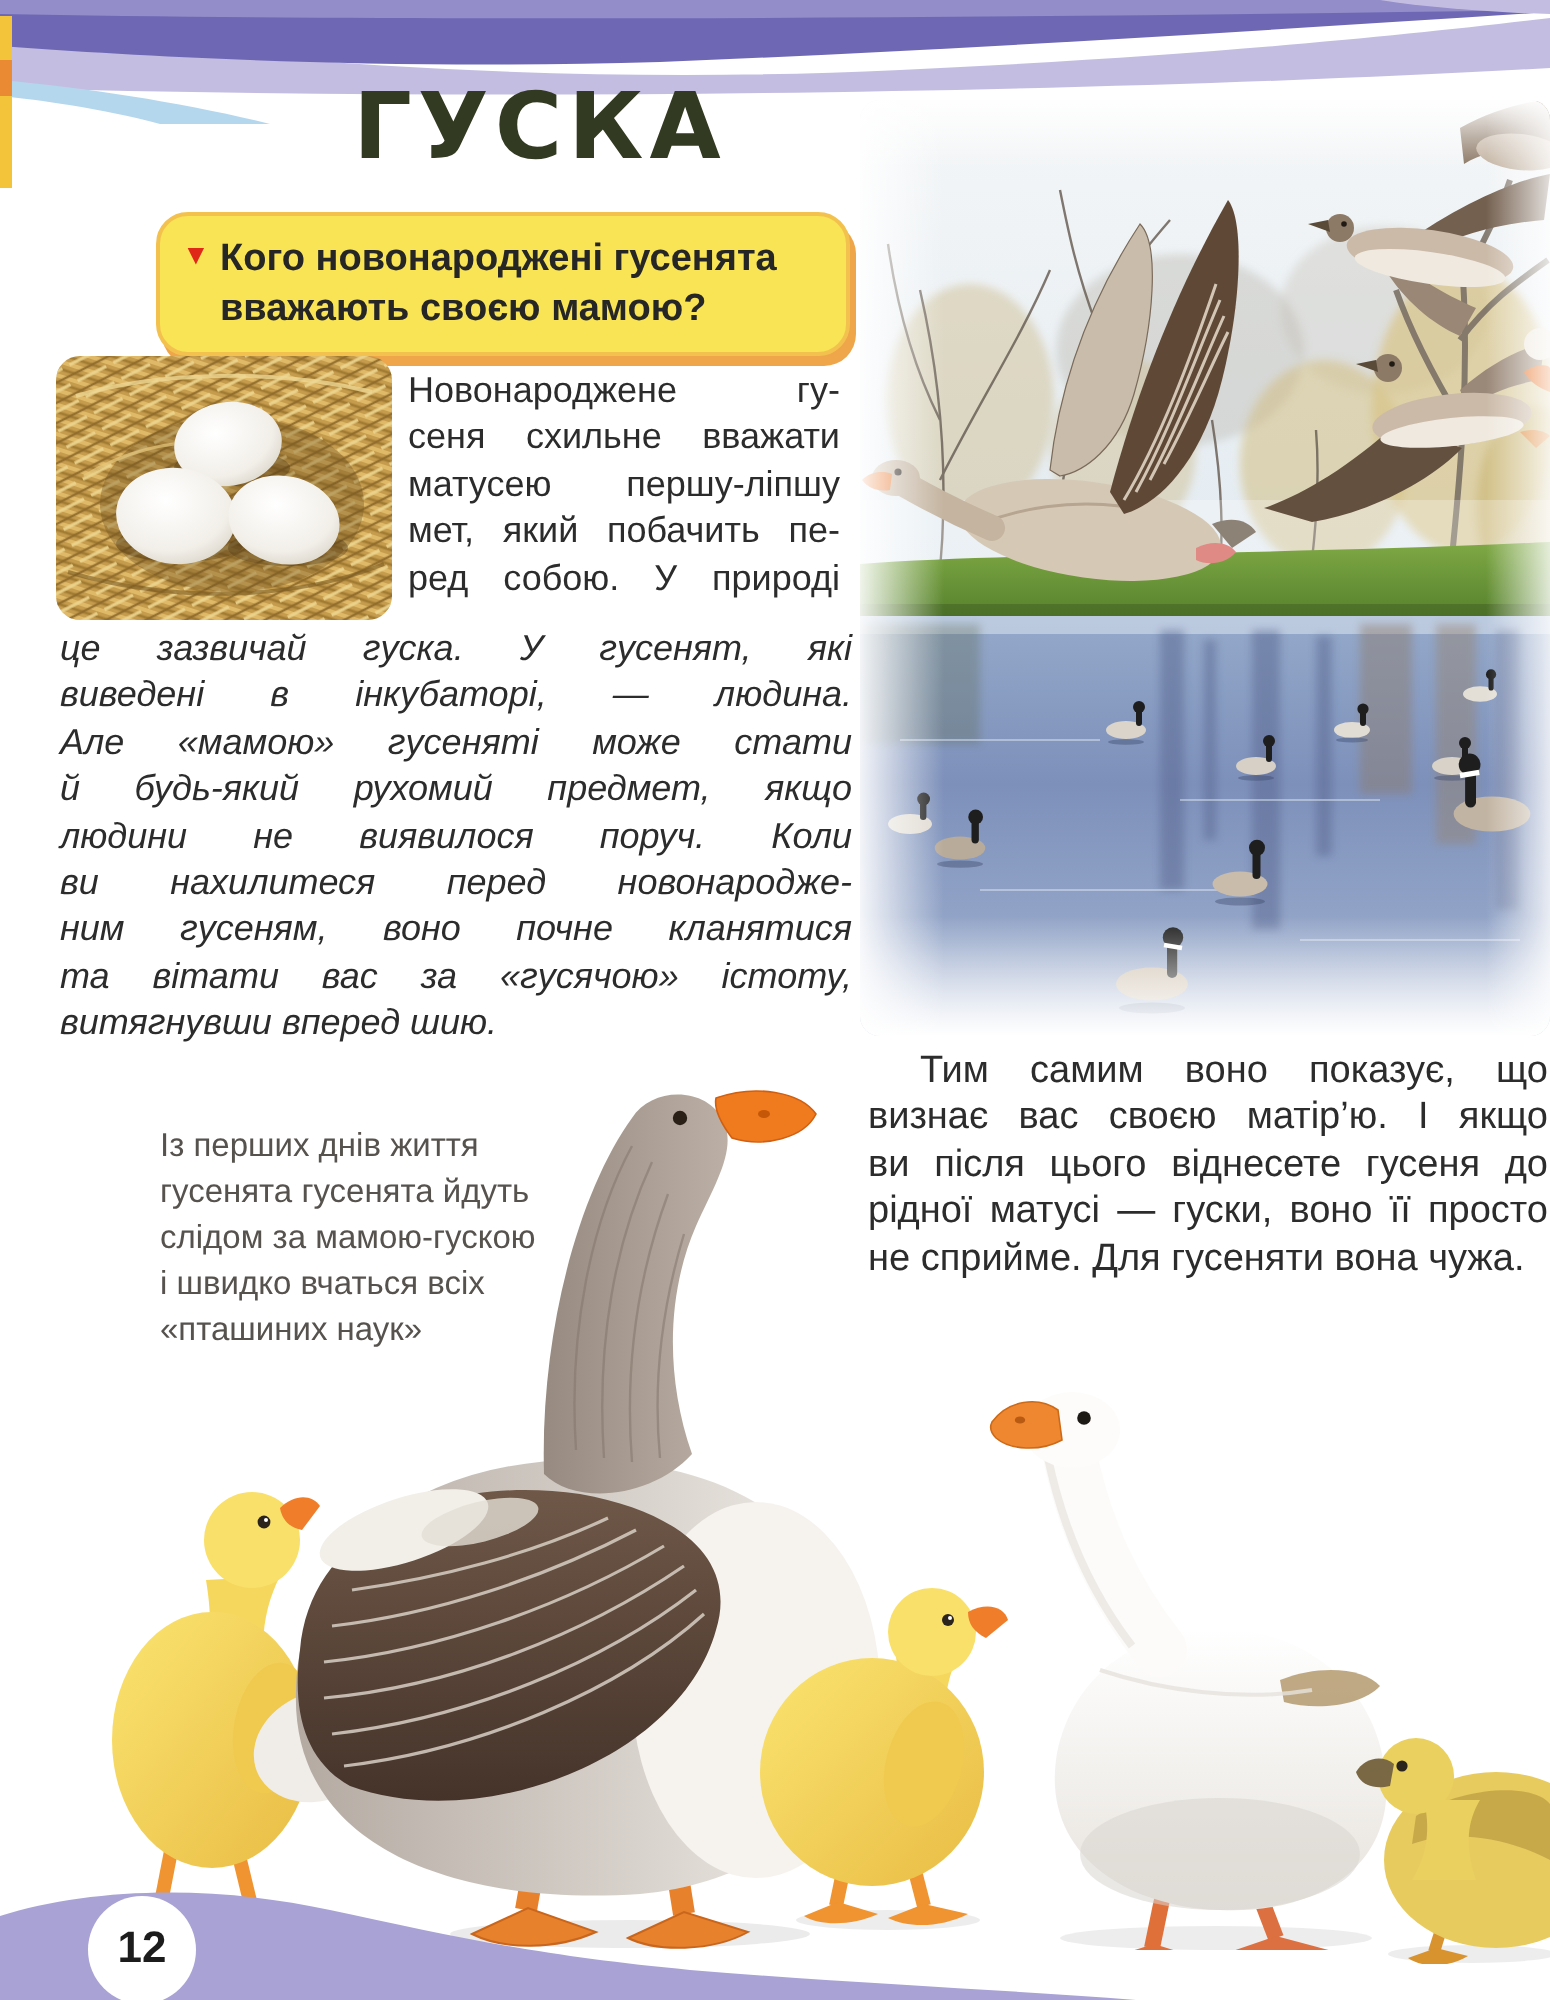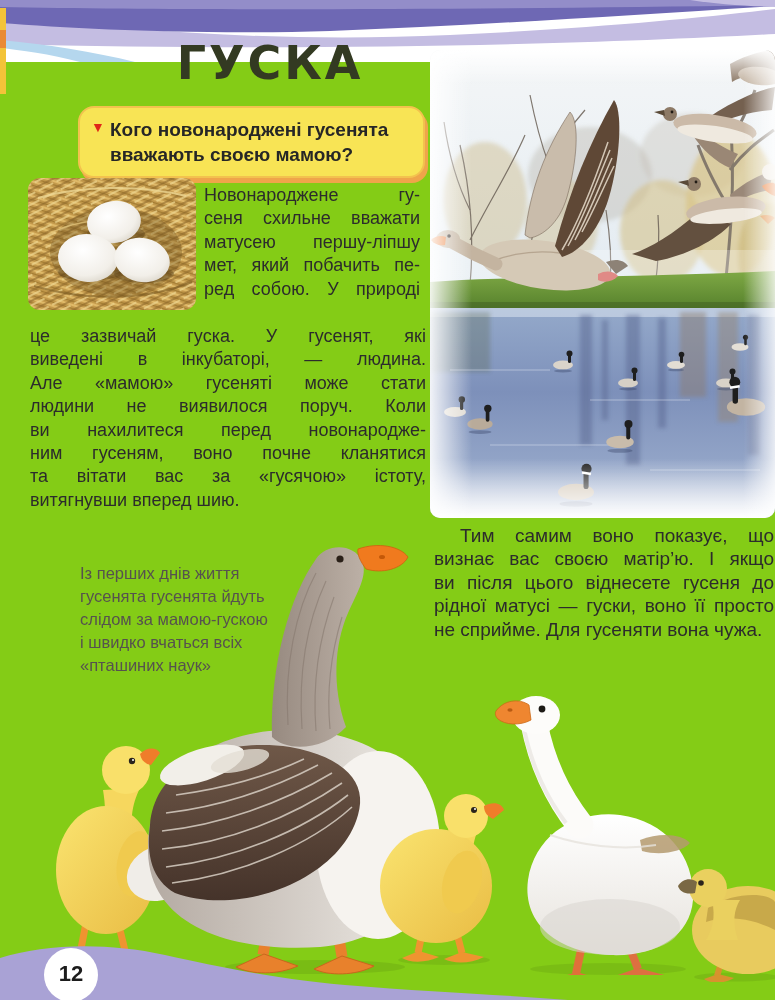--- a/index.html
+++ b/index.html
@@ -1,18 +1,18 @@
 <!DOCTYPE html>
 <html><head>
 <meta charset="utf-8">
 <style>
   html,body { margin:0; padding:0; background:#e9e9e9; }
   .page {
     position:relative; width:775px; height:1000px; margin:0 auto;
-    background:#84cc16; overflow:hidden;
+    background:#ffffff; overflow:hidden;
     font-family:"Liberation Sans", sans-serif;
   }
   .abs { position:absolute; }
 
   
   .header-wave { left:0; top:0; width:775px; height:62px; }
   .spine-strip { left:0; top:8px; width:6px; height:86px; background:#f3c339; }
   .spine-strip .orange { position:absolute; left:0; top:22px; width:6px; height:18px; background:#ea8a33; }
   .bottom-wave { left:0; top:938px; width:775px; height:62px; }
 
@@ -37,21 +37,21 @@
 
   
   .nest-photo { left:28px; top:178px; width:168px; height:132px; border-radius:12px; overflow:hidden; }
   .pond-photo { left:430px; top:50px; width:345px; height:468px; border-radius:10px; overflow:hidden; }
   .nest-photo svg, .pond-photo svg, .wave-svg { display:block; }
 
   
   .para div { font-size:18px; color:#2c2c2c; line-height:23.4px;
               text-align:justify; text-align-last:justify; white-space:nowrap; }
   .intro   { left:204px; top:184px; width:216px; }
-  .bodytxt { left:30px;  top:325px; width:396px; }
+  .bodytxt { left:30px;  top:313px; width:396px;font-style:italic; }
   .bodytxt div:last-child { text-align-last:left; }
   .rightp  { left:434px; top:524px; width:340px; }
   .rightp div { font-size:19px; }
   .rightp div:first-child { text-indent:26px; }
   .rightp div:last-child { text-align-last:left; }
 
   .caption { left:80px; top:562px; width:270px; }
   .caption div { font-size:16.5px; color:#56524e; line-height:23px; text-align:left; }
 
   
@@ -132,20 +132,21 @@
       <div>Новонароджене гу-</div>
       <div>сеня схильне вважати</div>
       <div>матусею першу-ліпшу</div>
       <div>мет, який побачить пе-</div>
       <div>ред собою. У природі</div>
     </div>
   <div class="abs para bodytxt">
       <div>це зазвичай гуска. У гусенят, які</div>
       <div>виведені в інкубаторі, — людина.</div>
       <div>Але «мамою» гусеняті може стати</div>
+      <div>й будь-який рухомий предмет, якщо</div>
       <div>людини не виявилося поруч. Коли</div>
       <div>ви нахилитеся перед новонародже-</div>
       <div>ним гусеням, воно почне кланятися</div>
       <div>та вітати вас за «гусячою» істоту,</div>
       <div>витягнувши вперед шию.</div>
     </div>
   <div class="abs caption">
       <div>Із перших днів життя</div>
       <div>гусенята гусенята йдуть</div>
       <div>слідом за мамою-гускою</div>

